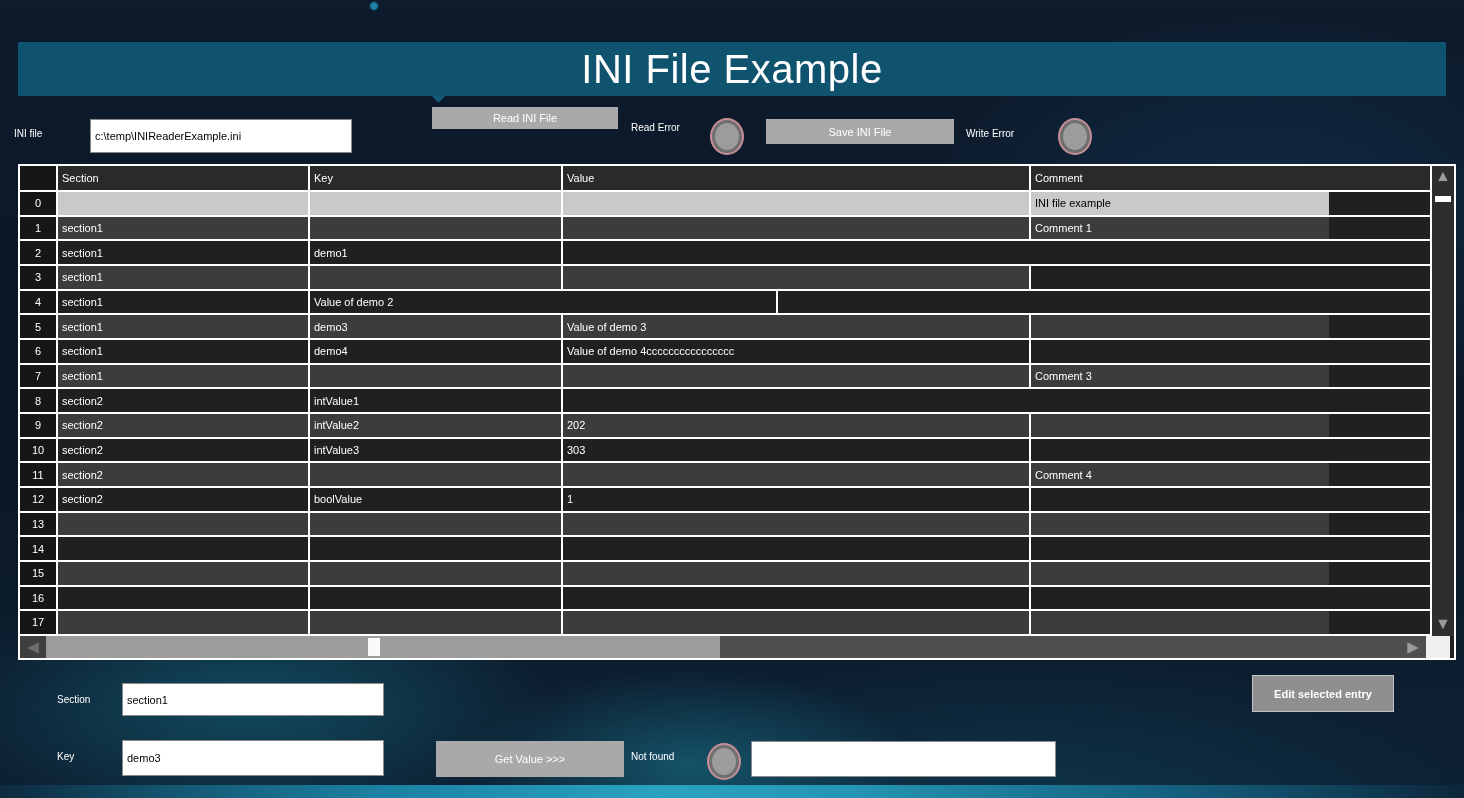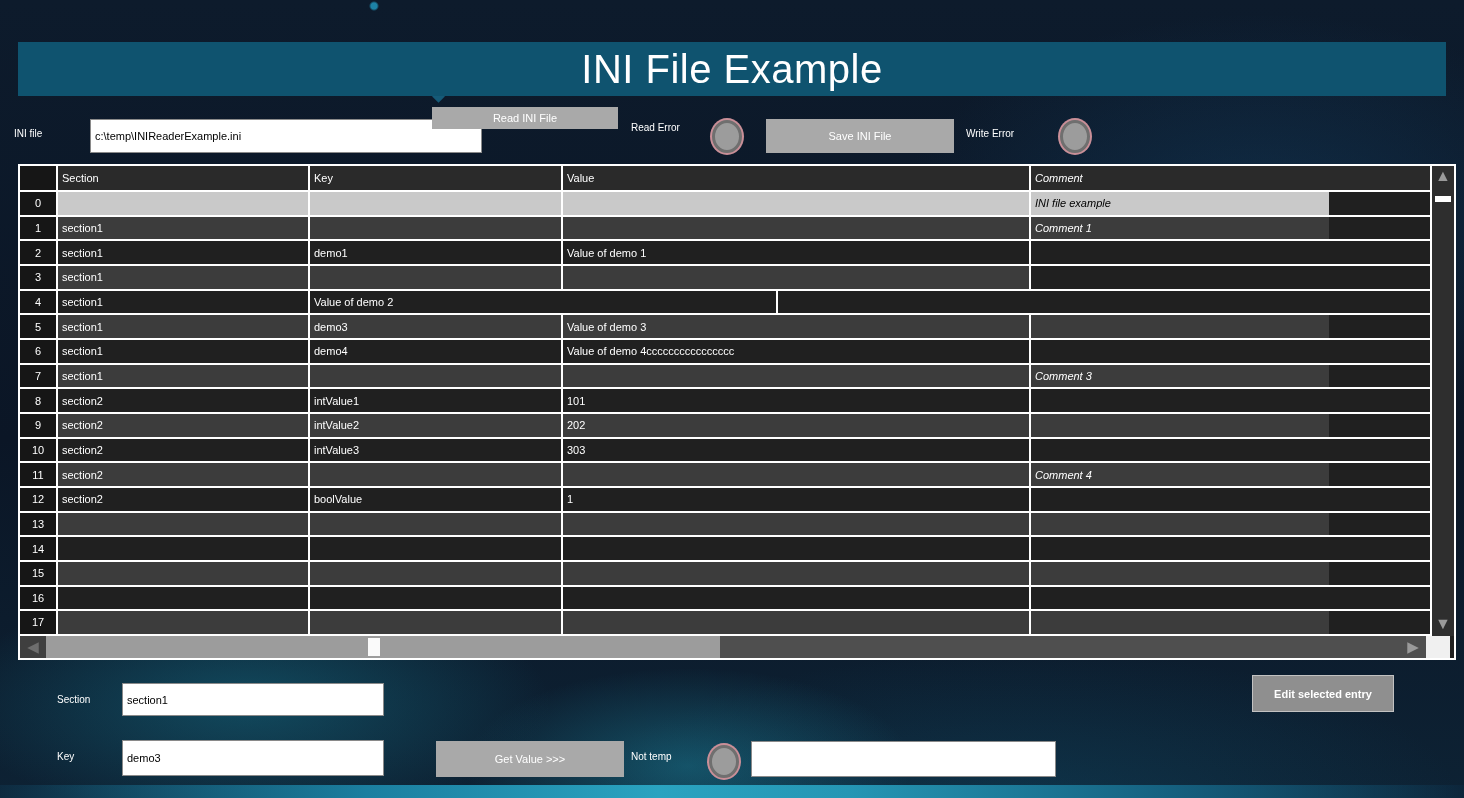--- a/index.html
+++ b/index.html
@@ -35,21 +35,21 @@
   .t-main{position:absolute;left:0;top:0;width:1410px;}
   .thead{display:flex;height:26px;box-sizing:border-box;border-bottom:2px solid #fff;
     background:var(--header-row,#2a2a2a);}
   .trow{display:flex;height:24.66px;box-sizing:border-box;border-bottom:2px solid #fff;}
   .cell{box-sizing:border-box;border-right:2px solid #fff;padding:0 4px;font-size:11px;
     color:#fff;display:flex;align-items:center;overflow:hidden;white-space:nowrap;}
   .c-num{width:38px;justify-content:center;background:#161616;padding:0;}
   .c-sec{width:252px;}
   .c-key{width:253px;}
   .c-val{width:468px;}
-  .c-com{width:298px;border-right:none;font-style:italic;}
+  .c-com{width:298px;border-right:none;}
   .thead .cell{background:var(--header-row,#2a2a2a);}
   .thead .c-num{background:#161616;}
   .trow.light .cell:not(.c-num){background:var(--row-light,#3c3c3c);}
   .trow.dark  .cell:not(.c-num){background:var(--row-dark,#202020);}
   .trow.selected .cell:not(.c-num){background:var(--row-selected,#c9c9c9);color:#000;}
   
   .vscroll{position:absolute;right:0;top:0;width:24px;height:470px;background:#2e2e2e;
     border-left:2px solid #fff;box-sizing:border-box;display:flex;flex-direction:column;
     align-items:center;justify-content:space-between;}
   .varrow{color:#9a9a9a;font-size:16px;line-height:20px;height:22px;}
@@ -68,25 +68,25 @@
 
 <div class="stage">
   <div class="strip"></div>
   <div class="diamond"></div>
 
   <div class="banner">
     <span>INI File Example</span>
   </div>
 
   <span class="lbl" style="left:14px;top:128px">INI file</span>
-  <input class="tfield" style="left: 90px; top: 119px; width: 392px; height: 34px;" value="c:\temp\INIReaderExample.ini">
+  <input class="tfield" style="left: 90px; top: 119px; width: 262px; height: 34px;" value="c:\temp\INIReaderExample.ini">
   <button class="btn" style="left:432px;top:107px;width:186px;height:22px">Read INI File</button>
   <span class="lbl" style="left:631px;top:122px">Read Error</span>
   <div class="led" style="left:712px;top:120px"></div>
-  <button class="btn" style="left:766px;top:119px;width:188px;height:34px">Save INI File</button>
+  <button class="btn" style="left:766px;top:119px;width:188px;height:25px">Save INI File</button>
   <span class="lbl" style="left:966px;top:128px">Write Error</span>
   <div class="led" style="left:1060px;top:120px"></div>
 
   <div class="table">
     <div class="t-main">
       <div class="thead">
         <div class="cell c-num"></div>
         <div class="cell c-sec">Section</div>
         <div class="cell c-key">Key</div>
         <div class="cell c-val">Value</div>
@@ -104,21 +104,20 @@
             <div class="cell c-num">1</div>
             <div class="cell c-sec">section1</div>
             <div class="cell c-key"></div>
             <div class="cell c-val"></div>
             <div class="cell c-com">Comment 1</div>
           </div>
           <div class="trow dark">
             <div class="cell c-num">2</div>
             <div class="cell c-sec">section1</div>
             <div class="cell c-key">demo1</div>
-            <div class="cell c-val">Value of demo 1</div>
             <div class="cell c-com"></div>
           </div>
           <div class="trow light">
             <div class="cell c-num">3</div>
             <div class="cell c-sec">section1</div>
             <div class="cell c-key"></div>
             <div class="cell c-val"></div>
           </div>
           <div class="trow dark">
             <div class="cell c-num">4</div>
@@ -144,21 +143,20 @@
             <div class="cell c-num">7</div>
             <div class="cell c-sec">section1</div>
             <div class="cell c-key"></div>
             <div class="cell c-val"></div>
             <div class="cell c-com">Comment 3</div>
           </div>
           <div class="trow dark">
             <div class="cell c-num">8</div>
             <div class="cell c-sec">section2</div>
             <div class="cell c-key">intValue1</div>
-            <div class="cell c-val">101</div>
             <div class="cell c-com"></div>
           </div>
           <div class="trow light">
             <div class="cell c-num">9</div>
             <div class="cell c-sec">section2</div>
             <div class="cell c-key">intValue2</div>
             <div class="cell c-val">202</div>
             <div class="cell c-com"></div>
           </div>
           <div class="trow dark">
@@ -235,16 +233,16 @@
     </div>
   </div>
 
   <span class="lbl" style="left:57px;top:694px">Section</span>
   <input class="tfield" style="left: 122px; top: 683px; width: 262px; height: 33px;" value="section1">
   <button class="btn edit" style="left:1252px;top:675px;width:142px;height:37px">Edit selected entry</button>
 
   <span class="lbl" style="left:57px;top:751px">Key</span>
   <input class="tfield" style="left: 122px; top: 740px; width: 262px; height: 36px;" value="demo3">
   <button class="btn" style="left:436px;top:741px;width:188px;height:36px">Get Value &gt;&gt;&gt;</button>
-  <span class="lbl" style="left:631px;top:751px">Not temp</span>
+  <span class="lbl" style="left:631px;top:751px">Not found</span>
   <div class="led" style="left:709px;top:745px"></div>
   <input class="tfield" style="left: 751px; top: 741px; width: 305px; height: 36px;" value="">
 </div>
 
 </body></html>

